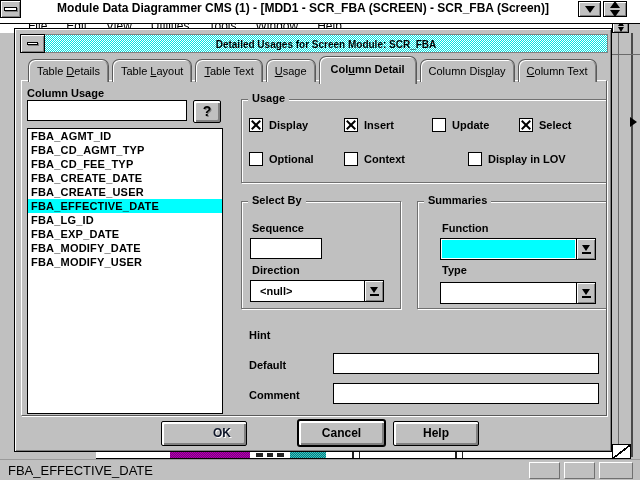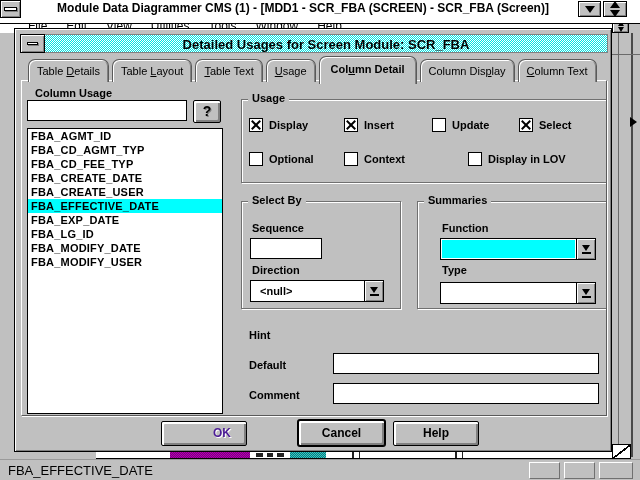--- a/index.html
+++ b/index.html
@@ -59,21 +59,21 @@
   
   .dialog { left:14px; top:28px; width:598px; height:424px; background:#C0C0C0;
             border:1px solid #000; box-shadow: inset 1px 1px 0 #fff, inset -1px -1px 0 #808080;
             z-index:10; }
   .dlg-titlebar { position:absolute; left:5px; top:5px; width:588px; height:19px; display:flex; }
   .dlg-ctrl { width:25px; height:19px; }
   .cyan-dither { background-image:
       linear-gradient(45deg,#00e4e4 25%,transparent 25%,transparent 75%,#00e4e4 75%),
       linear-gradient(45deg,#00e4e4 25%,#fff 25%,#fff 75%,#00e4e4 75%);
       background-size:2px 2px; background-position:0 0,1px 1px; }
-  .dlg-title-text { flex:1; text-align:center; font-weight:bold; font-size:13px; line-height:19px;
+  .dlg-title-text { flex:1; text-align:center; font-weight:bold; font-size:10px; line-height:19px;
                     border:1px solid #808080; border-left:none; }
 
   
   .tabbar { position:absolute; left:6px; top:25px; height:28px; display:flex; align-items:flex-end; gap:3px; z-index:3;padding-left:7px; }
   .tab { height:23px; padding:0 8px; background:#C0C0C0;
          border:1px solid #5a5a5a; border-bottom:none; border-radius:7px 7px 0 0;
          box-shadow: inset 1px 1px 0 #fff, inset -1px 0 0 #808080;
          line-height:22px; font-size:11px; white-space:nowrap; }
   .tab.active { height:28px; margin-bottom:-2px; font-weight:bold; line-height:25px;
                 position:relative; z-index:4; padding:0 11px; }
@@ -116,21 +116,21 @@
   .combo-btn { position:absolute; right:0; top:0; bottom:0; width:19px; background:#C0C0C0;
                border-left:1px solid #000; box-shadow: inset 1px 1px 0 #fff, inset -1px -1px 0 #808080;
                display:flex; flex-direction:column; align-items:center; justify-content:center; }
   .combo-btn .tri-dn { border-left-width:4px; border-right-width:4px; border-top-width:6px; }
   .combo-btn .bar { width:9px; height:2px; background:#000; margin-top:1px; }
 
   
   .pushbtn { position:absolute; background:#C0C0C0; border:1px solid #000; border-radius:2px;
              box-shadow: inset 1px 1px 0 #fff, inset 2px 2px 0 #fff, inset -1px -1px 0 #808080, inset -2px -2px 0 #808080;
              font-weight:bold; font-size:12px; text-align:center; }
-  .pushbtn.disabled { color:#4c1d95; text-shadow:1px 1px 0 #fff;padding-left:36px; }
+  .pushbtn.disabled { color:#0f172a; text-shadow:1px 1px 0 #fff;padding-left:36px; }
   .pushbtn.default  { box-shadow: 0 0 0 1px #000,
              inset 1px 1px 0 #fff, inset 2px 2px 0 #fff, inset -1px -1px 0 #808080, inset -2px -2px 0 #808080; margin-left: 20px; }
   .lookup-btn { position:absolute; left:178px; top:71px; width:28px; height:23px; line-height:21px; font-size:14px; }
   .lookup-btn .q { color:#000; text-shadow:1px 1px 0 #808080; }
 
   
   .statusbar { left:0; top:459px; width:640px; height:21px; background:#C0C0C0; border-top:1px solid #9a9a9a; z-index:6; }
   .status-text { position:absolute; left:8px; top:3px; font-size:13px; font-weight:normal; }
   .status-panel { position:absolute; top:2px; height:17px; background:#C0C0C0;
                   border:1px solid; border-color:#fff #707070 #707070 #fff; }
@@ -198,34 +198,34 @@
       <div class="tab">Table <span class="u">D</span>etails</div>
       <div class="tab">Table <span class="u">L</span>ayout</div>
       <div class="tab"><span class="u">T</span>able Text</div>
       <div class="tab"><span class="u">U</span>sage</div>
       <div class="tab active">Col<span class="u">u</span>mn Detail</div>
       <div class="tab">Column Dis<span class="u">p</span>lay</div>
       <div class="tab"><span class="u">C</span>olumn Text</div>
     </div>
   <div class="panel"></div>
 
-  <div class="lbl" style="left:12px;top:58px;margin-left:8px;">Column Usage</div>
+  <div class="lbl" style="left:12px;top:58px;">Column Usage</div>
   <div class="field" style="left:12px;top:71px;width:160px;height:21px;z-index:3;"></div>
   <div class="pushbtn lookup-btn" style="z-index:3;">
     <span class="q">?</span>
   </div>
   <div class="listbox">
       <div class="li">FBA_AGMT_ID</div>
       <div class="li">FBA_CD_AGMT_TYP</div>
       <div class="li">FBA_CD_FEE_TYP</div>
       <div class="li">FBA_CREATE_DATE</div>
       <div class="li">FBA_CREATE_USER</div>
       <div class="li sel">FBA_EFFECTIVE_DATE</div>
+      <div class="li">FBA_LG_ID</div>
       <div class="li">FBA_EXP_DATE</div>
-      <div class="li">FBA_LG_ID</div>
       <div class="li">FBA_MODIFY_DATE</div>
       <div class="li">FBA_MODIFY_USER</div>
     </div>
 
   <div class="group" style="left:226px;top:70px;width:366px;height:84px;">
     <span class="group-label">Usage</span>
   <div class="cbitem" style="left: 7px; top: 17px;">
         <span class="cb checked"></span>
         <span class="cbl">Display</span>
       </div>

